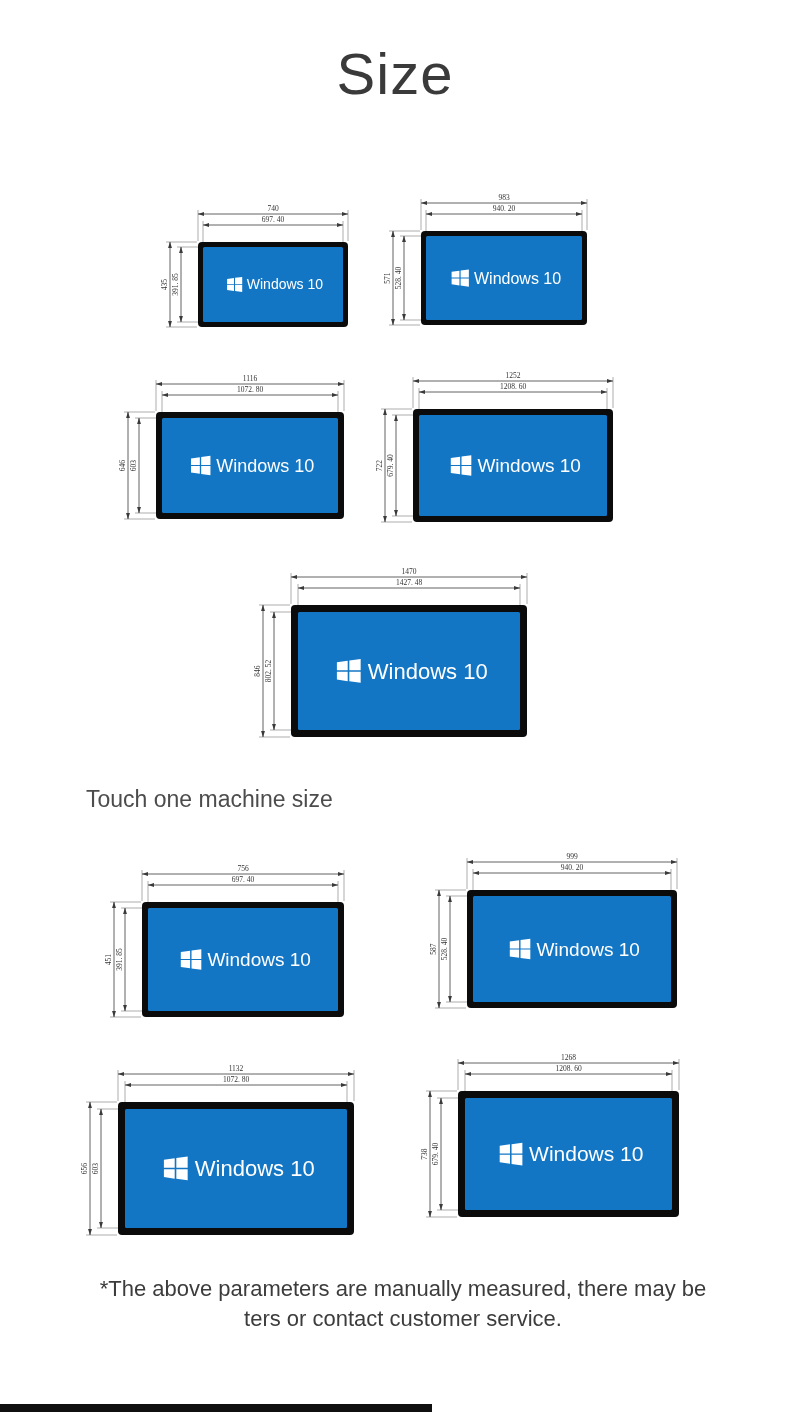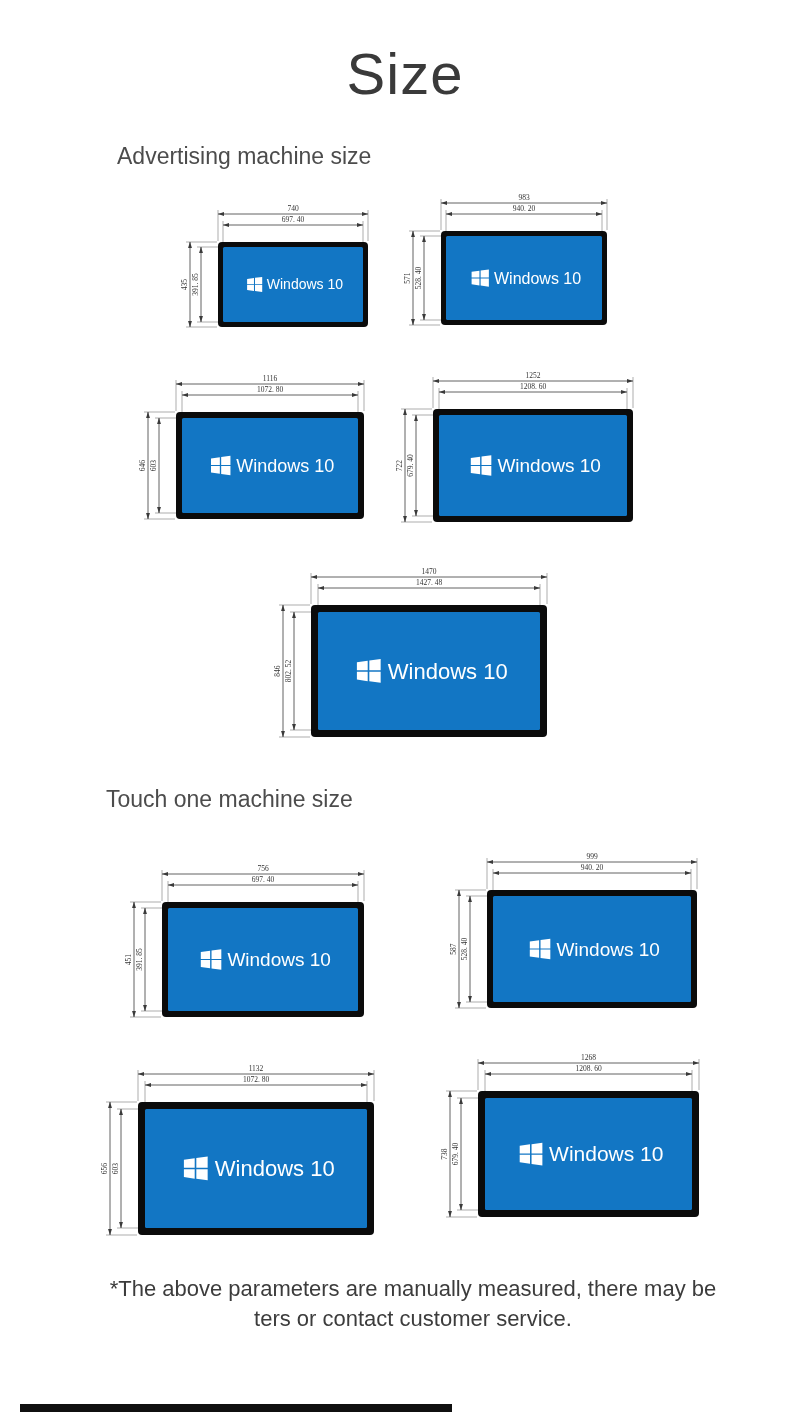--- a/index.html
+++ b/index.html
@@ -1,39 +1,38 @@
 <!DOCTYPE html>
 <html><head>
 <meta charset="utf-8">
 <style>
   html,body{margin:0;padding:0;background:#ffffff;}
   body{width:790px;height:1412px;position:relative;overflow:hidden;
        font-family:"Liberation Sans",sans-serif;color:#3a3a3a;}
-  .page{position:absolute;inset:0;margin-left:20px;}
+  .page{position:absolute;inset:0;}
   .page-title{position:absolute;top:40px;left:0;width:100%;text-align:center;
       font-size:58px;font-weight:500;letter-spacing:1px;color:#3a3a3a;}
   .section-heading{position:absolute;font-size:23px;font-weight:400;color:#4c4c4c;}
   #heading-0{left:97px;top:143px;}
   #heading-1{left:86px;top:786px;}
   .disclaimer{position:absolute;top:1274px;left:0;width:100%;text-align:center;
       font-size:22px;line-height:1.35;color:#3c3c3c;padding-left:8px;}
   .footer-bar{position:absolute;left:0;bottom:0;width:432px;height:8px;background:#101010;}
   svg.monitor{position:absolute;}
   .ext{stroke:#8a8a8a;stroke-width:0.7;}
   .dim{stroke:#3a3a3a;stroke-width:0.8;}
   text.dimlab{font-family:"Liberation Serif",serif;font-size:7.5px;fill:#333333;}
   text.winlabel{font-family:"Liberation Sans",sans-serif;fill:#ffffff;font-weight:400;}
 </style>
 </head>
 <body>
 
 <div class="page">
   <div class="page-title">Size</div>
 
-  <div class="section-heading" id="heading-0">Advertising machine size</div>
   <div class="section-heading" id="heading-1">Touch one machine size</div>
 
   <div id="diagram-layer">
       <svg class="monitor" style="left:158px;top:202px" width="198" height="133" viewBox="0 0 198 133">
         <defs>
           <marker id="m0_0" viewBox="0 0 8 6" refX="7.5" refY="3" markerWidth="8" markerHeight="6" orient="auto-start-reverse">
             <path d="M0,0.6 L8,3 L0,5.4 z" fill="#3a3a3a"></path>
           </marker>
         </defs>
         <g>

